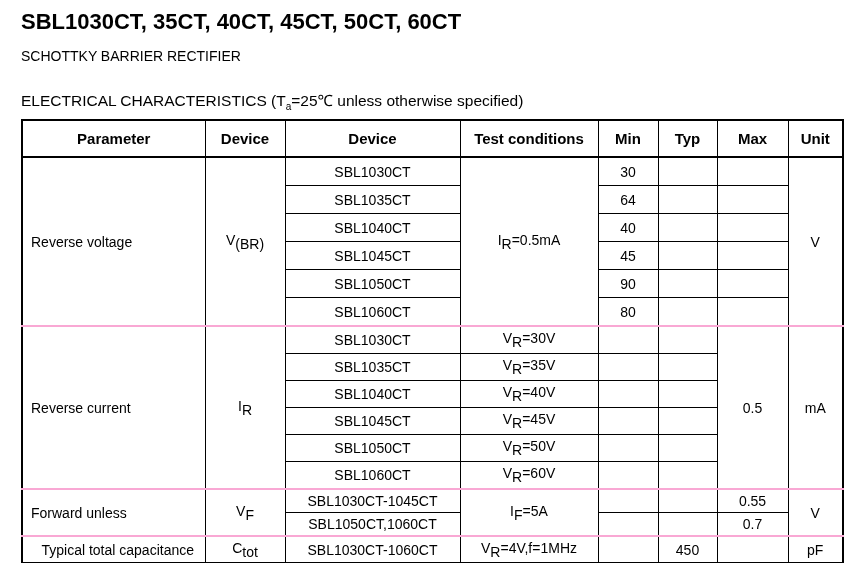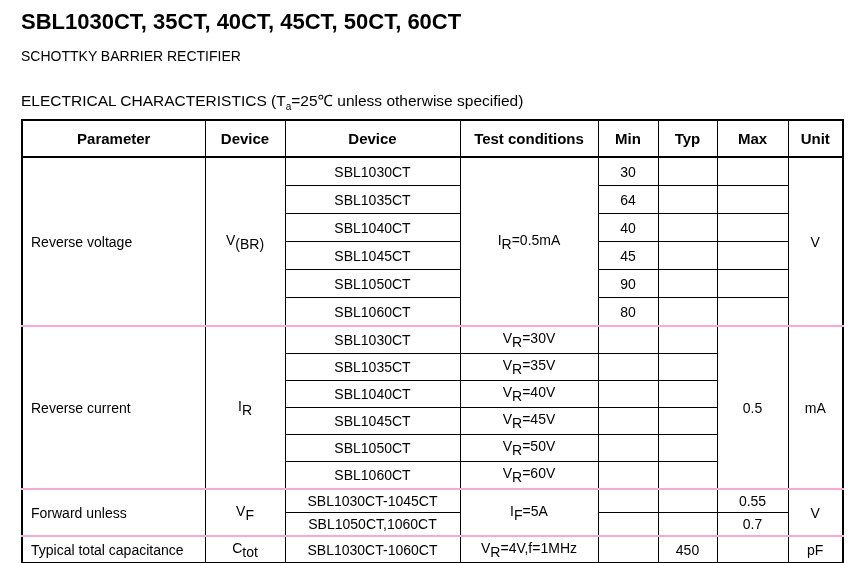--- a/index.html
+++ b/index.html
@@ -26,21 +26,21 @@
   }
   .spec thead th {
     font-size: 15px; font-weight: bold; height: 35px;
     border-top: 2px solid #000000; border-bottom: 2px solid #000;
   }
   .spec sub { font-size: 14px; }
   td.param { text-align: left; padding-left: 8px; font-weight: normal; }
   tr.rv td { height: 27px; }
   tr.rc td { height: 26px; }
   tr.fv td { height: 22px; }
-  tr.cap td { height: 25px; }
+  tr.cap td { height: 25px; text-align: center; }
   tr.block-start td { border-top: 2px solid #f9a8d4; }
 
   col.c-param { width: 183px; }
   col.c-symbol { width: 80px; }
   col.c-device { width: 175px; }
   col.c-test { width: 138px; }
   col.c-min { width: 60px; }
   col.c-typ { width: 59px; }
   col.c-max { width: 71px; }
   col.c-unit { width: 55px; }

